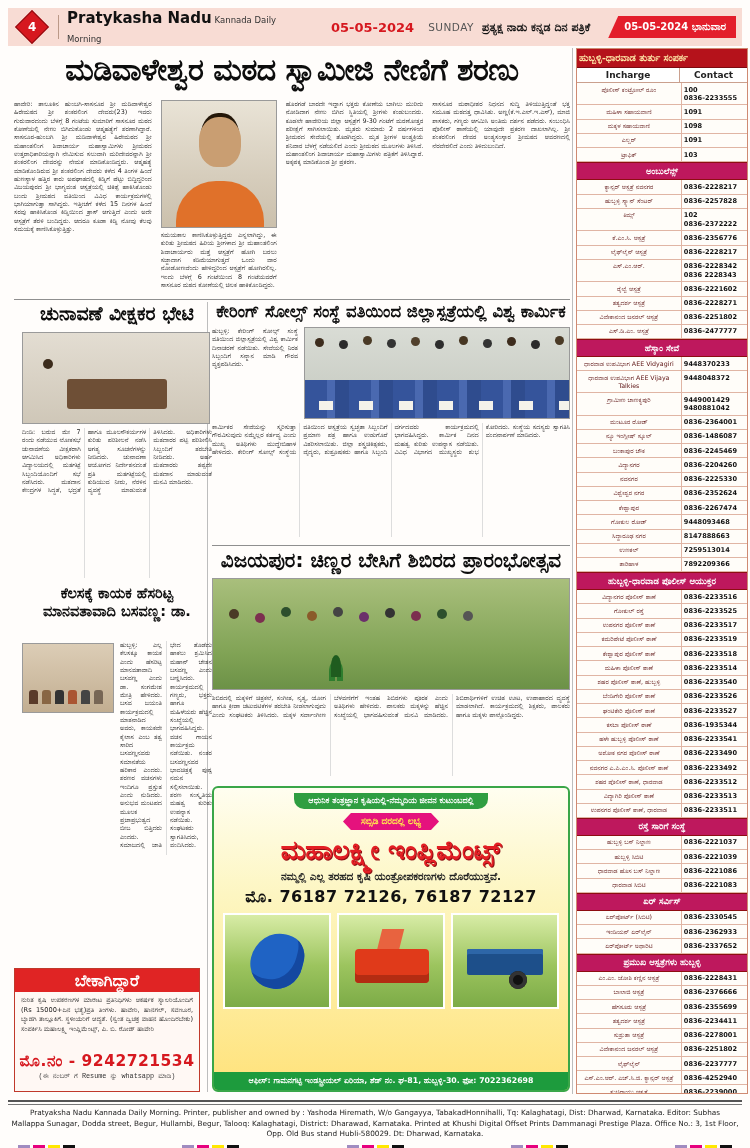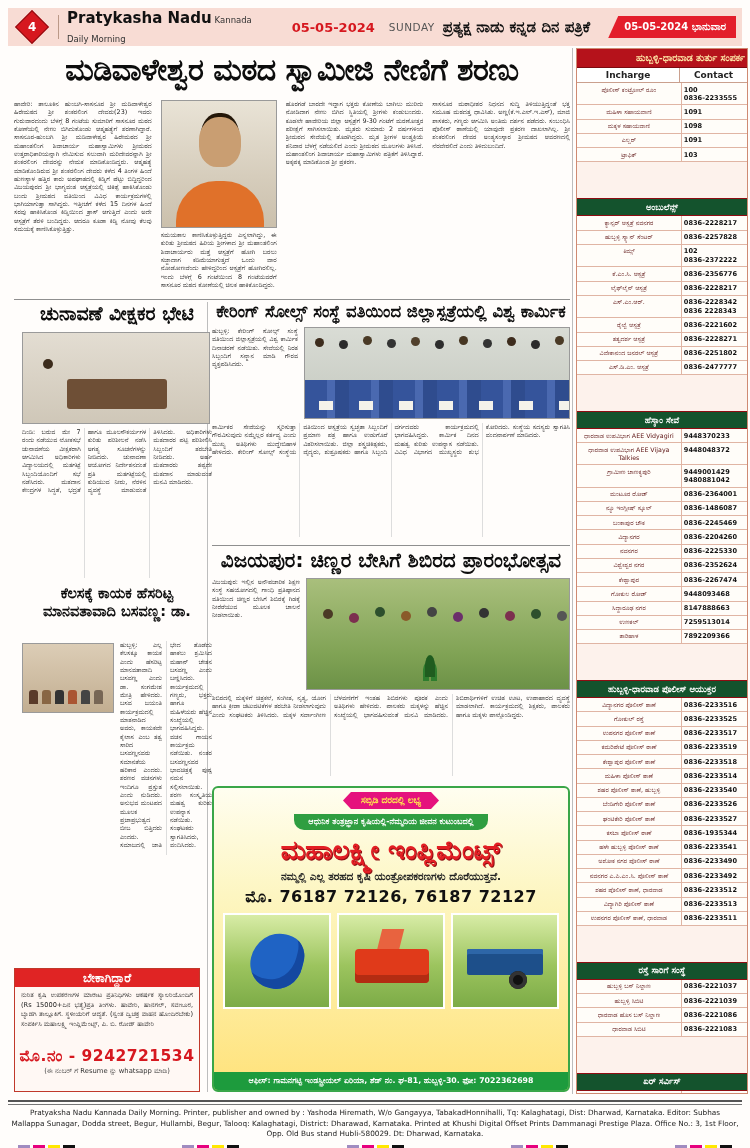--- a/index.html
+++ b/index.html
@@ -10,21 +10,21 @@
   .masthead{position:absolute;left:8px;top:8px;width:734px;height:38px;background:#f8dcd4;
             display:flex;align-items:center;gap:8px;padding:0 6px;box-sizing:border-box;}
   .diamond{width:22px;height:22px;background:#d6181f;transform:rotate(45deg);margin:0 6px;
            display:flex;align-items:center;justify-content:center;flex:none;border:1px solid #8e0d12;}
   .diamond span{transform:rotate(-45deg);color:#fff;font-weight:bold;font-size:12px;}
   .mast-div{width:1px;height:24px;background:#b98;flex:none;}
   .mast-title{font-weight:bold;font-size:15px;color:#111;white-space:nowrap;}
   .mast-sub{font-size:8.5px;color:#333;margin-left:3px;font-weight:normal;}
   .mast-date{color:#d6181f;font-weight:bold;font-size:13px;margin-left:14px;white-space:nowrap;}
   .mast-day{color:#555;font-size:10.5px;margin-left:6px;letter-spacing:.5px;}
-  .mast-kn{font-weight:bold;font-size:15px;color:#111;margin-left:auto;white-space:nowrap;}
+  .mast-kn{font-weight:bold;font-size:11px;color:#111;margin-left:auto;white-space:nowrap;}
   .ribbon{flex:none;margin-left:10px;background:#e31e2b;color:#fff;font-weight:bold;font-size:10px;
           padding:5px 10px 5px 16px;clip-path:polygon(10px 0,100% 0,100% 100%,0 100%);white-space:nowrap;}
 
   
   .headline-main{position:absolute;left:14px;top:50px;width:556px;height:46px;
                  font-size:30px;font-weight:bold;color:#0d0d0d;text-align:center;line-height:1.3;
                  letter-spacing:-.5px;overflow:hidden;}
   .news{font-size:6.4px;line-height:1.3;text-align:justify;color:#222;overflow:hidden;}
   .article-main{position:absolute;left:14px;top:100px;width:556px;height:197px;display:flex;gap:9px;}
   .am-col{flex:1;overflow:hidden;}
@@ -49,24 +49,24 @@
   .hl-basava{font-size:14.5px;text-align:center;height:38px;margin-top:6px;}
   .photo-dais{width:92px;height:70px;float:left;margin:2px 6px 2px 0;background:linear-gradient(180deg,#dccdb6,#c2ae91);}
   .photo-dais .row{position:absolute;bottom:8px;left:6px;width:9px;height:14px;background:#5a3b2a;border-radius:3px 3px 0 0;
         box-shadow:13px 0 0 #864,26px 0 0 #333,39px 0 0 #a53,52px 0 0 #444,65px 0 0 #765;}
   .basava-body{height:300px;margin-top:2px;}
   .basava-cols{column-count:2;column-gap:8px;column-rule:1px solid #ddd;height:214px;margin-top:19px;}
 
   
   .classified{position:absolute;left:14px;top:968px;width:186px;height:124px;border:1.5px solid #c0392b;
               background:#fff8f4;box-sizing:border-box;}
-  .cl-head{background:#e02424;color:#fff;font-weight:bold;text-align:center;font-size:12px;padding:2px 0;}
+  .cl-head{background:#e02424;color:#fff;font-weight:bold;text-align:center;font-size:16px;padding:2px 0;}
   .cl-body{font-size:6.6px;line-height:1.45;text-align:justify;padding:4px 6px 2px;color:#222;height:54px;overflow:hidden;}
   .cl-phone{color:#d6181f;font-weight:bold;font-size:15.5px;text-align:center;letter-spacing:.5px;}
-  .cl-note{font-size:6.8px;text-align:center;color:#333;margin-top:2px;}
+  .cl-note{font-size:6.8px;text-align:center;color:#333;margin-top:2px;font-family:Liberation Mono, monospace;}
 
   
   .art-caring{position:absolute;left:212px;top:302px;width:358px;height:241px;overflow:hidden;}
   .hl-caring{font-size:16.5px;text-align:center;height:22px;}
   .caring-row{display:flex;gap:6px;margin-top:3px;}
   .caring-lead{flex:none;width:86px;height:92px;}
   .photo-group{flex:1;height:92px;background:linear-gradient(180deg,#d9dcd5,#c4c8bf);}
   .photo-group .standing{position:absolute;top:10px;left:10px;width:9px;height:9px;border-radius:50%;background:#3d2c1d;
       box-shadow:24px 2px 0 #2b2b2b,48px -2px 0 #4a3a26,72px 1px 0 #333,96px -1px 0 #51402c,120px 2px 0 #2d2d2d,
                  144px -2px 0 #463622,168px 1px 0 #333,192px -1px 0 #3d2c1d,216px 2px 0 #2b2b2b,240px -2px 0 #4a3a26;}
@@ -110,28 +110,28 @@
   .mach .trailer{position:absolute;left:14px;top:34px;width:76px;height:26px;background:#1d4f8a;border-radius:2px;
         box-shadow:inset 0 5px 0 #2d66a8;}
   .mach .wheel{position:absolute;left:56px;top:56px;width:18px;height:18px;border-radius:50%;background:#111;
         box-shadow:inset 0 0 0 4px #333;}
   .ad-address{position:absolute;left:0;right:0;bottom:0;background:#1d9b3d;color:#fff;font-weight:bold;
               font-size:7.8px;padding:4px 4px;}
 
   
   .sidebar{position:absolute;left:576px;top:48px;width:172px;height:1046px;background:#fdf2ec;
            border:1px solid #cf8a72;box-sizing:border-box;overflow:hidden;}
-  .sb-title{background:#b5121b;color:#ffe9a8;font-weight:bold;font-size:9.5px;text-align:right;
+  .sb-title{background:#b5121b;color:#ffe9a8;font-weight:bold;font-size:9.5px;text-align:left;
             padding:3px 2px;border-bottom:1px solid #7c0a10;}
   .sb-colhdr{display:flex;background:#fff;border-bottom:1px solid #caa08e;}
   .sb-colhdr span{font-size:9px;font-weight:bold;color:#222;padding:2px 4px;}
   .sb-colhdr .c1{flex:1.6;border-right:1px solid #caa08e;text-align:center;}
   .sb-colhdr .c2{flex:1;text-align:center;}
-  .sb-band{background:#14532d;color:#fff;font-weight:bold;font-size:8.5px;text-align:center;
-           padding:2.5px 2px;border-top:1px solid #8e0d12;border-bottom:1px solid #8e0d12;margin-top:36px;}
+  .sb-band{background:#be185d;color:#fff;font-weight:bold;font-size:8.5px;text-align:center;
+           padding:2.5px 2px;border-top:1px solid #8e0d12;border-bottom:1px solid #8e0d12;}
   .sb-band:empty{display:none;}
   .sb-row{display:flex;border-bottom:1px solid #e0b5a4;background:#fffdf9;}
   .sb-row:has(> .sb-name:empty){display:none;}
   .sb-name{flex:1.6;font-size:6.3px;color:#5c1212;padding:2.5px 3px;border-right:1px solid #e0b5a4;
            text-align:center;line-height:1.25;}
   .sb-num{flex:1;font-size:6.6px;font-weight:bold;color:#111;padding:2.5px 2px;text-align:left;
           white-space:pre-line;line-height:1.25;}
 
   
   .footer{position:absolute;left:8px;top:1100px;width:734px;}
@@ -212,32 +212,31 @@
       </div>
     </div>
     <div class="news caring-cols">ಕಾರ್ಮಿಕರ ಸೇವೆಯನ್ನು ಸ್ಮರಿಸುತ್ತಾ ಗೌರವಿಸುವುದು ನಮ್ಮೆಲ್ಲರ ಕರ್ತವ್ಯ ಎಂದು ಮುಖ್ಯ ಅತಿಥಿಗಳು ಮುದ್ದೇಬಿಹಾಳ ಹೇಳಿದರು. ಕೇರಿಂಗ್ ಸೋಲ್ಸ್ ಸಂಸ್ಥೆಯ ವತಿಯಿಂದ ಆಸ್ಪತ್ರೆಯ ಸ್ವಚ್ಛತಾ ಸಿಬ್ಬಂದಿಗೆ ಪ್ರಮಾಣ ಪತ್ರ ಹಾಗೂ ಉಡುಗೊರೆ ವಿತರಿಸಲಾಯಿತು. ಜಿಲ್ಲಾ ಶಸ್ತ್ರಚಿಕಿತ್ಸಕರು, ವೈದ್ಯರು, ಶುಶ್ರೂಷಕರು ಹಾಗೂ ಸಿಬ್ಬಂದಿ ವರ್ಗದವರು ಕಾರ್ಯಕ್ರಮದಲ್ಲಿ ಭಾಗವಹಿಸಿದ್ದರು. ಕಾರ್ಮಿಕ ದಿನದ ಮಹತ್ವ ಕುರಿತು ಉಪನ್ಯಾಸ ನಡೆಯಿತು. ವಿವಿಧ ವಿಭಾಗದ ಮುಖ್ಯಸ್ಥರು ಶುಭ ಕೋರಿದರು. ಸಂಸ್ಥೆಯ ಸದಸ್ಯರು ಸ್ವಾಗತಿಸಿ ವಂದನಾರ್ಪಣೆ ಮಾಡಿದರು.</div>
   </div>
 
   <div class="hrule" style="left:212px;top:545px;width:358px;height:1px;"></div>
 
   <div class="art-summer">
     <div class="headline2 hl-summer">ವಿಜಯಪುರ: ಚಿಣ್ಣರ ಬೇಸಿಗೆ ಶಿಬಿರದ ಪ್ರಾರಂಭೋತ್ಸವ</div>
     <div class="summer-row">
-      <div class="news summer-lead">ವಿಜಯಪುರ: ಇಲ್ಲಿನ ಅನೌಪಚಾರಿಕ ಶಿಕ್ಷಣ ಸಂಸ್ಥೆ ಸಹಯೋಗದಲ್ಲಿ ಗಾಂಧಿ ಪ್ರತಿಷ್ಠಾನದ ವತಿಯಿಂದ ಚಿಣ್ಣರ ಬೇಸಿಗೆ ಶಿಬಿರಕ್ಕೆ ಗಿಡಕ್ಕೆ ನೀರೆರೆಯುವ ಮೂಲಕ ಚಾಲನೆ ನೀಡಲಾಯಿತು.</div>
       <div class="photo photo-camp">
         <div class="people"></div>
         <div class="plant"></div>
       </div>
     </div>
     <div class="news summer-cols">ಶಿಬಿರದಲ್ಲಿ ಮಕ್ಕಳಿಗೆ ಚಿತ್ರಕಲೆ, ಸಂಗೀತ, ನೃತ್ಯ, ಯೋಗ ಹಾಗೂ ಕ್ರೀಡಾ ಚಟುವಟಿಕೆಗಳ ತರಬೇತಿ ನೀಡಲಾಗುವುದು ಎಂದು ಸಂಘಟಕರು ತಿಳಿಸಿದರು. ಮಕ್ಕಳ ಸರ್ವಾಂಗೀಣ ಬೆಳವಣಿಗೆಗೆ ಇಂತಹ ಶಿಬಿರಗಳು ಪೂರಕ ಎಂದು ಅತಿಥಿಗಳು ಹೇಳಿದರು. ಪಾಲಕರು ಮಕ್ಕಳನ್ನು ಹೆಚ್ಚಿನ ಸಂಖ್ಯೆಯಲ್ಲಿ ಭಾಗವಹಿಸುವಂತೆ ಮನವಿ ಮಾಡಿದರು. ಶಿಬಿರಾರ್ಥಿಗಳಿಗೆ ಉಚಿತ ಊಟ, ಉಪಾಹಾರದ ವ್ಯವಸ್ಥೆ ಮಾಡಲಾಗಿದೆ. ಕಾರ್ಯಕ್ರಮದಲ್ಲಿ ಶಿಕ್ಷಕರು, ಪಾಲಕರು ಹಾಗೂ ಮಕ್ಕಳು ಪಾಲ್ಗೊಂಡಿದ್ದರು.</div>
   </div>
 
   <div class="ad">
+    <div><span class="ad-ribbon">ಆಧುನಿಕ ತಂತ್ರಜ್ಞಾನ ಕೃಷಿಯಲ್ಲಿ-ನೆಮ್ಮದಿಯ ಜೀವನ ಕುಟುಂಬದಲ್ಲಿ</span></div>
     <div><span class="ad-sub">ಸಬ್ಸಿಡಿ ದರದಲ್ಲಿ ಲಭ್ಯ</span></div>
-    <div><span class="ad-ribbon">ಆಧುನಿಕ ತಂತ್ರಜ್ಞಾನ ಕೃಷಿಯಲ್ಲಿ-ನೆಮ್ಮದಿಯ ಜೀವನ ಕುಟುಂಬದಲ್ಲಿ</span></div>
     <div class="ad-title">ಮಹಾಲಕ್ಷ್ಮೀ ಇಂಪ್ಲಿಮೆಂಟ್ಸ್</div>
     <div class="ad-tag">ನಮ್ಮಲ್ಲಿ ಎಲ್ಲ ತರಹದ ಕೃಷಿ ಯಂತ್ರೋಪಕರಣಗಳು ದೊರೆಯುತ್ತವೆ.</div>
     <div class="ad-phones">ಮೊ. 76187 72126, 76187 72127</div>
     <div class="ad-machines">
       <div class="mach">
           <div class="plough"></div>
         </div>
       <div class="mach">
           <div class="rota-fin"></div>
           <div class="rota"></div>

